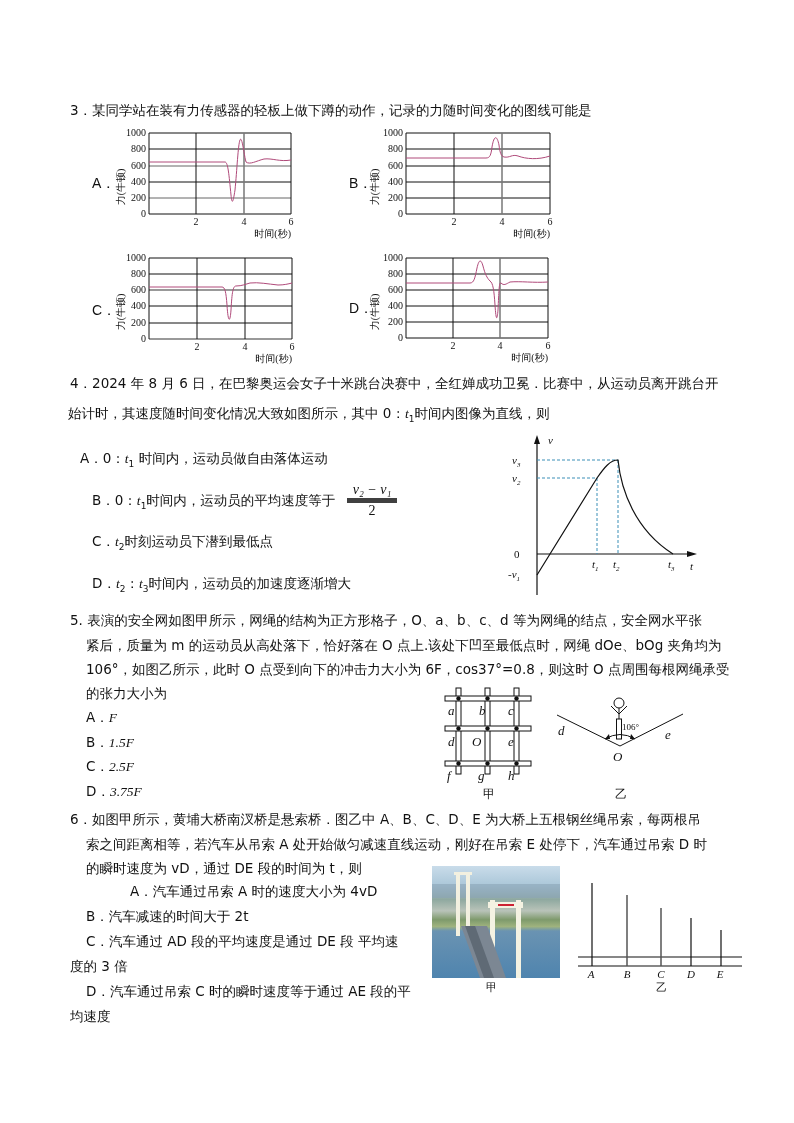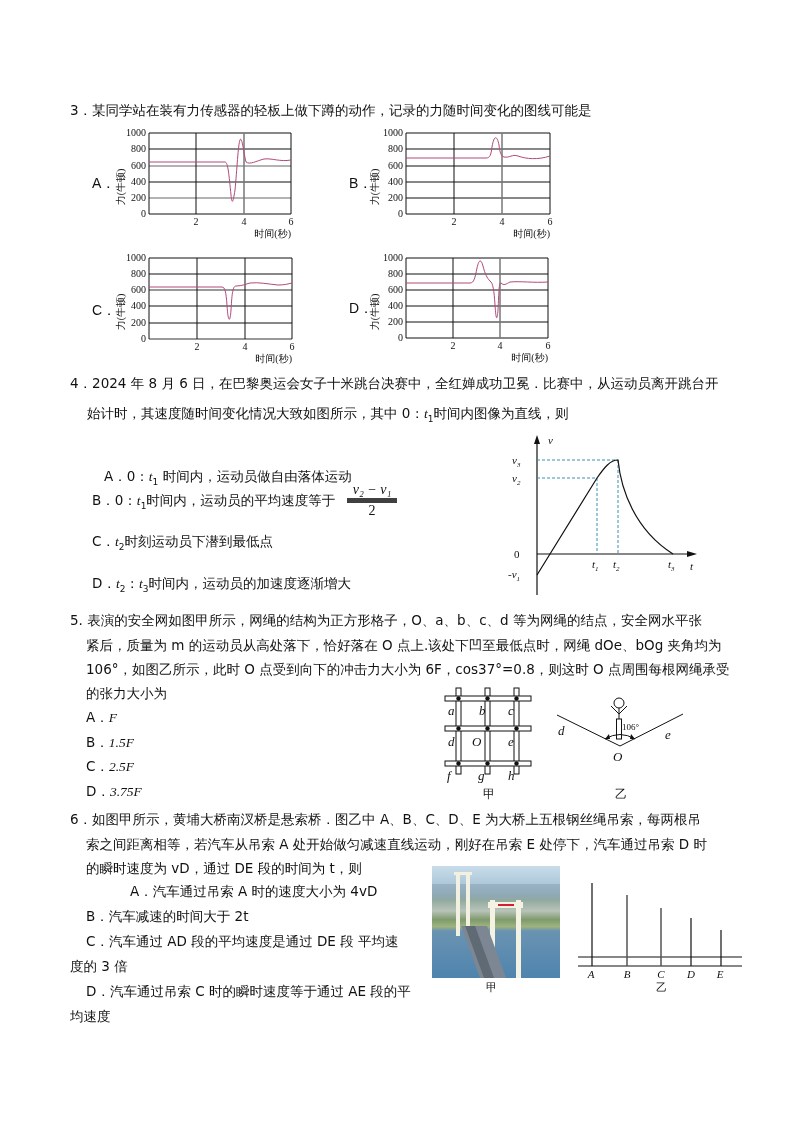--- a/index.html
+++ b/index.html
@@ -144,25 +144,25 @@
   <g class="axis-txt" text-anchor="middle">
       <text x="87" y="99">2</text>
       <text x="134" y="99">4</text>
       <text x="182" y="99">6</text>
     </g>
   <text class="axis-txt" x="182" y="111" text-anchor="end">时间(秒)</text>
   <path d="M40,33 L104,33 C108,33 109,28 111,18 C113,9 115,9 117,16 C119,24 121,28 124,31 C127,33 128,40 129,55 C130,70 131,72 132,60 C133,40 133,32 135,33 C138,36 140,34 144,32 C154,31 168,33 182,32" fill="none" stroke="#b04a7a" stroke-width="1"></path>
 </svg>
 
 <div class="t" style="left:70px;top:374px;">4．2024 年 8 月 6 日，在巴黎奥运会女子十米跳台决赛中，全红婵成功卫冕．比赛中，从运动员离开跳台开</div>
-<div class="t" style="left:87px;top:404px;">
+<div class="t" style="left:68px;top:404px;">
   <span>始计时，其速度随时间变化情况大致如图所示，其中 0：</span><span class="i">t</span><sub style="font-size:9px">1</sub><span>时间内图像为直线，则</span>
 </div>
 
-<div class="opt" style="left:104px;top:449px;margin-top:18px;">
+<div class="opt" style="left:80px;top:449px;">
   <span>A．</span><span>0：</span><span class="i">t</span><sub style="font-size:9px">1</sub><span> 时间内，运动员做自由落体运动</span>
 </div>
 <div class="opt" style="left:92px;top:491px;">
   <span>B．</span><span>0：</span><span class="i">t</span><sub style="font-size:9px">1</sub><span>时间内，运动员的平均速度等于</span>
 </div>
 <div class="frac" style="left:347px;top:482px;width:50px;">
   <div class="num">v₂ − v₁</div>
   <div class="den">2</div>
 </div>
 <div class="opt" style="left:92px;top:532px;">

